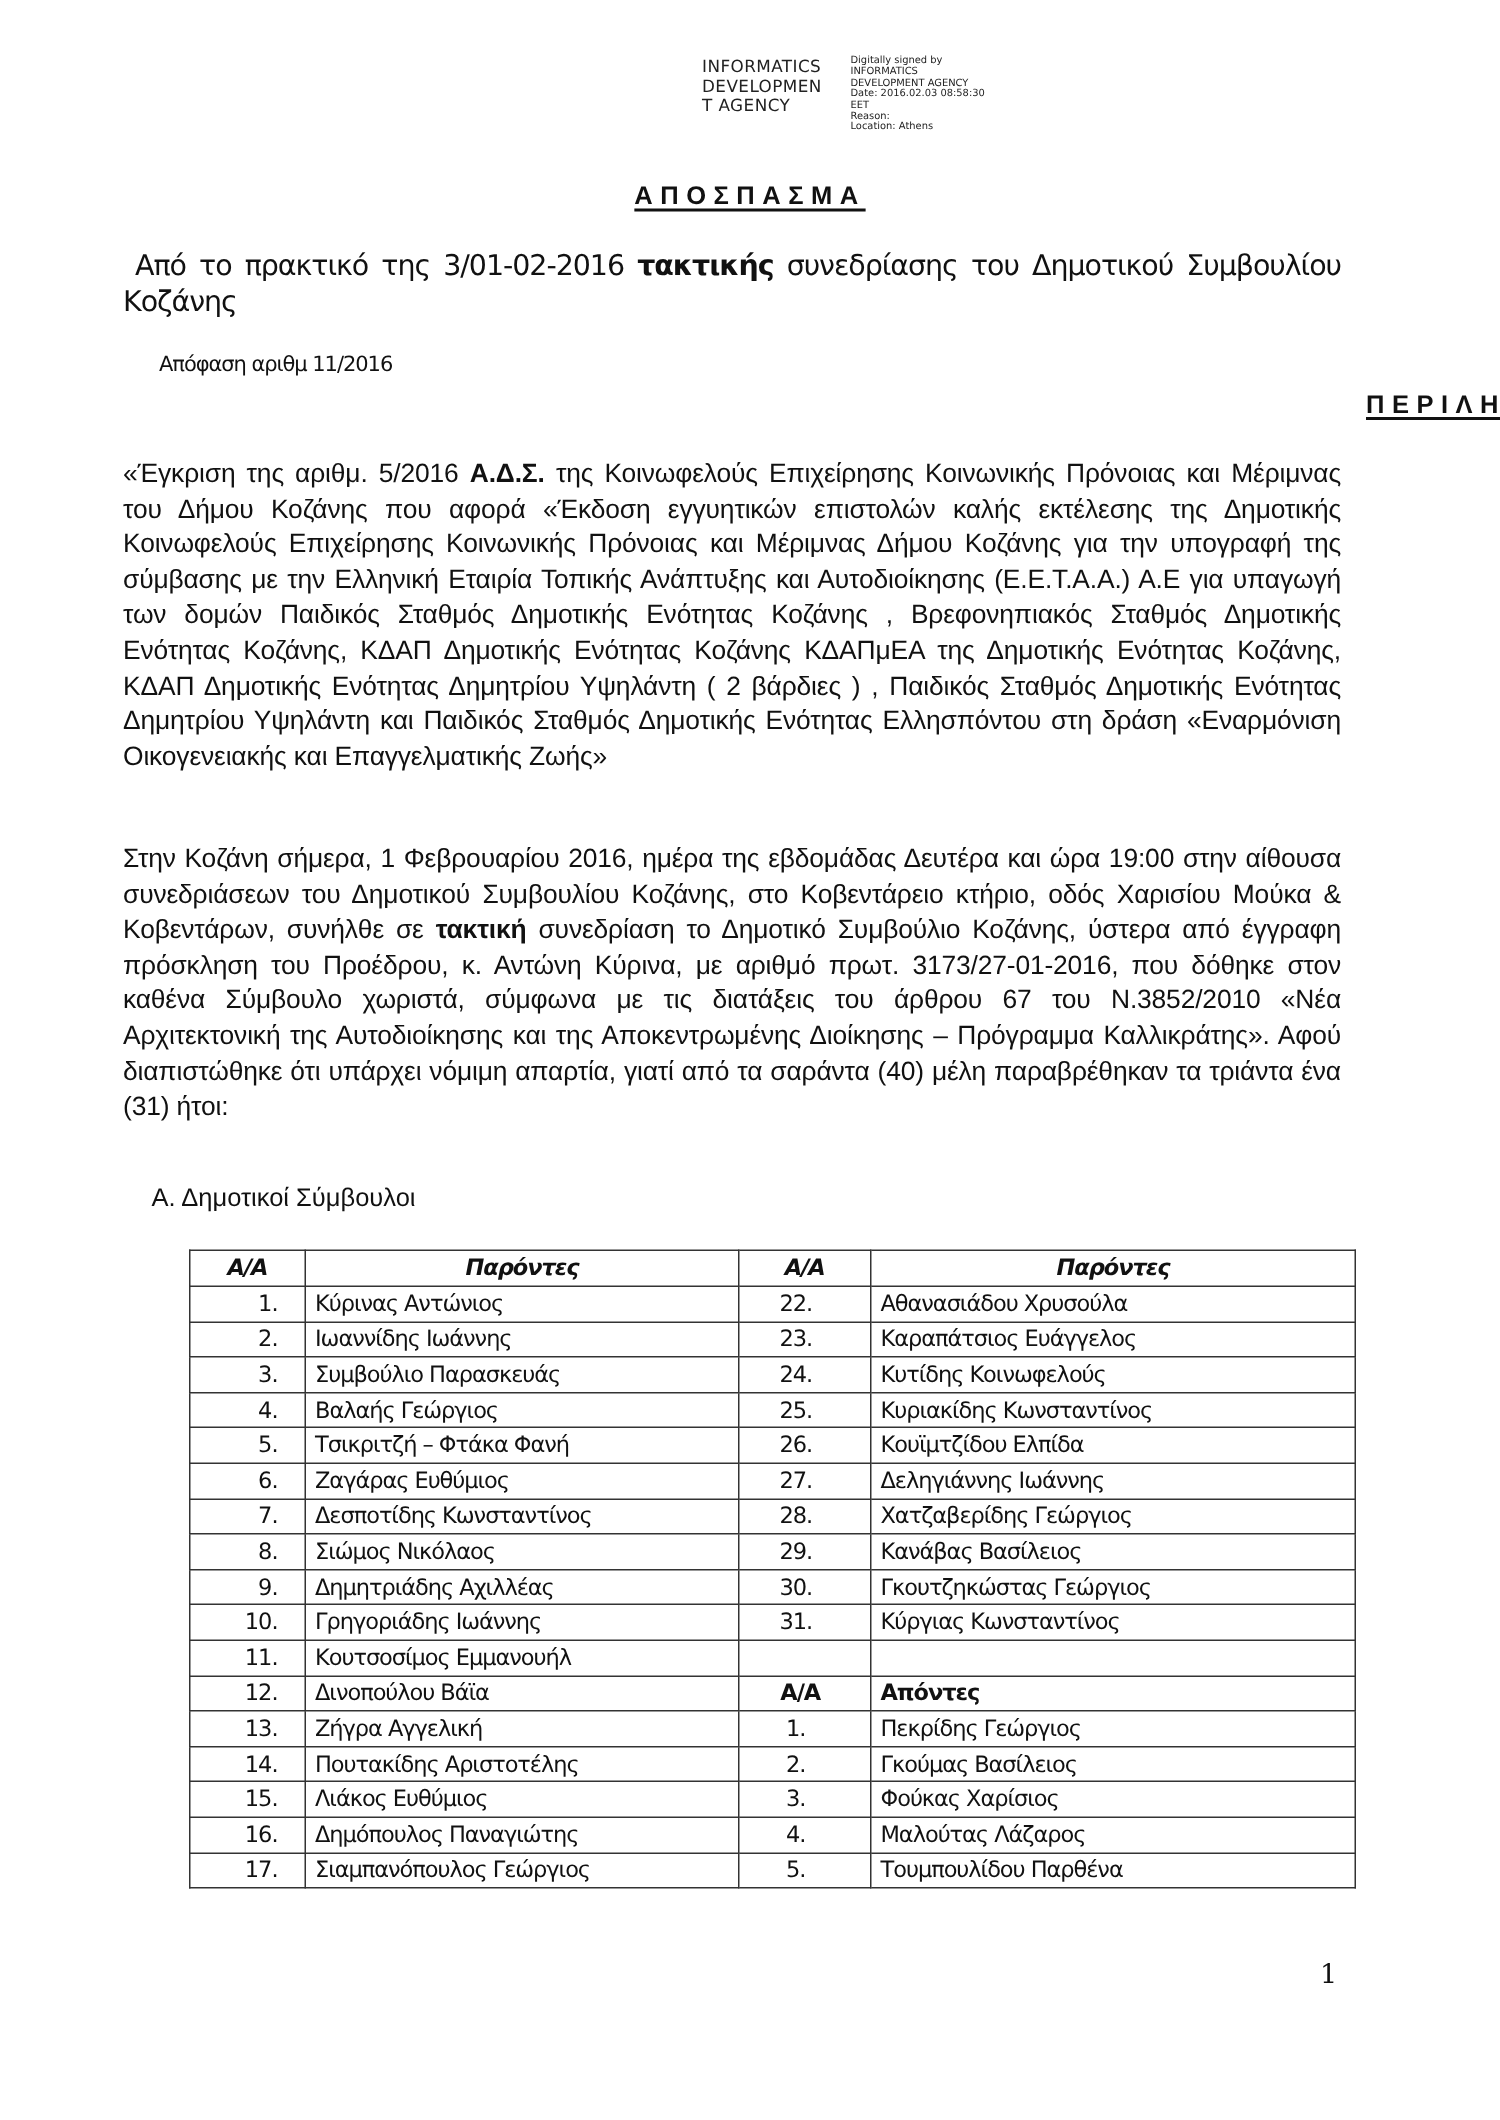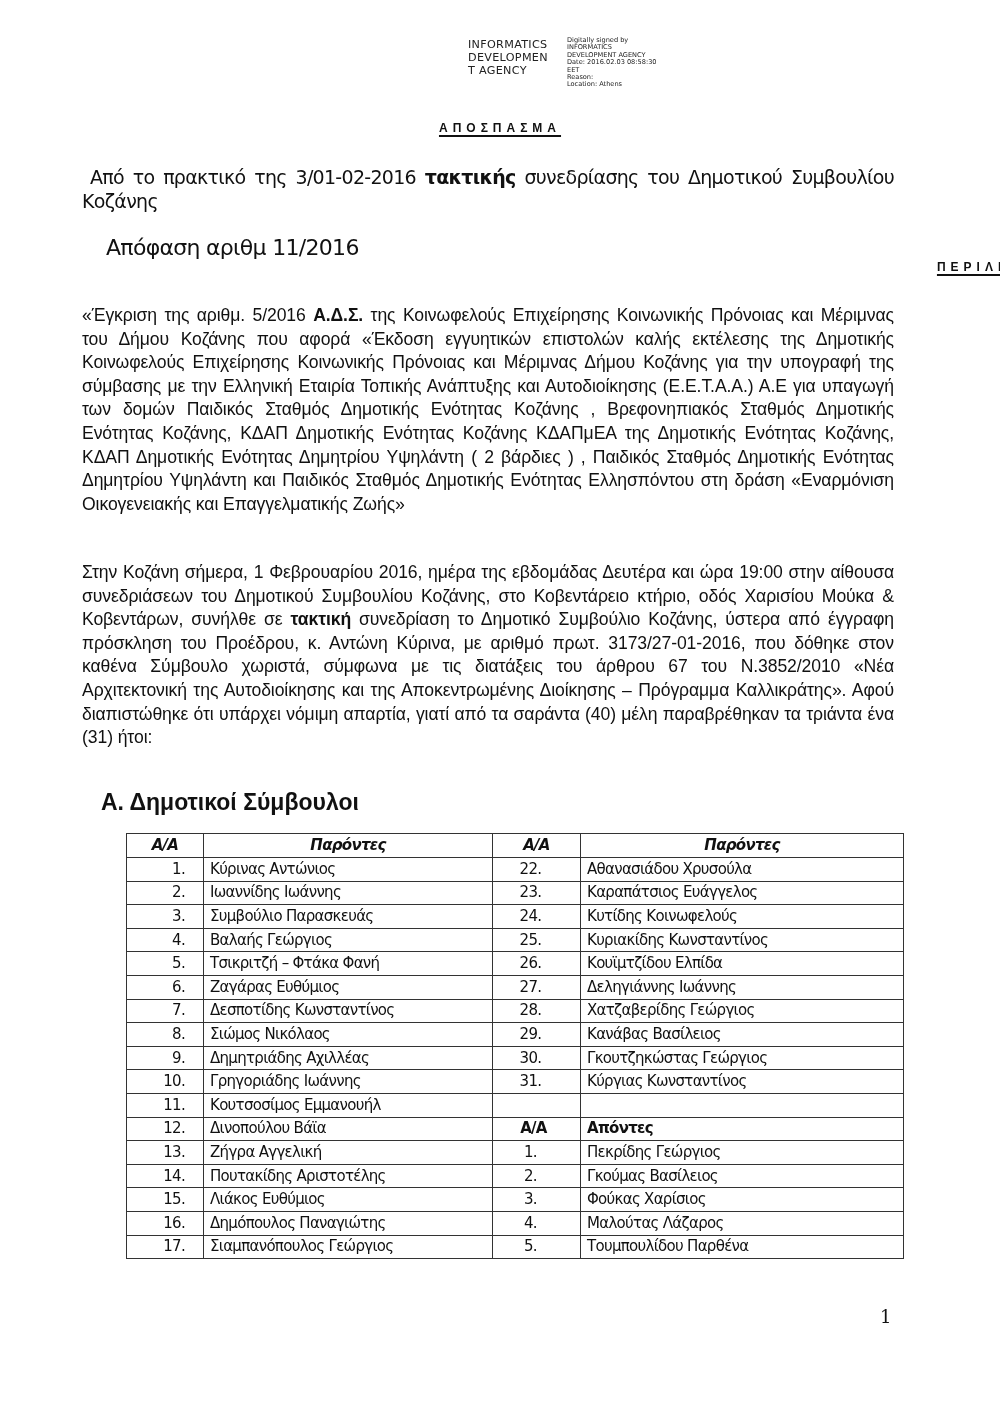--- a/index.html
+++ b/index.html
@@ -3,34 +3,34 @@
 <meta charset="utf-8">
 <style>
   html, body { margin: 0; padding: 0; background: #ffffff; }
   body { width: 1000px; height: 1413px; position: relative; overflow: hidden; color: #111; }
   .abs { position: absolute; }
 
   
   .sig-left { left: 468px; top: 38px; width: 95px; font-family: "DejaVu Sans", sans-serif; font-size: 11.2px; line-height: 13px; letter-spacing: 0.3px; color: #222; }
   .sig-right { left: 567px; top: 37px; width: 110px; font-family: "DejaVu Sans", sans-serif; font-size: 6.6px; line-height: 7.4px; color: #222; }
 
-  .title { font-family: "Liberation Sans", sans-serif; font-weight: bold; font-size: 12px; letter-spacing: 5px; text-decoration: underline; text-underline-offset: 3px; text-decoration-thickness: 1.5px; }
+  .title { font-family: "Liberation Sans", sans-serif; font-weight: bold; font-size: 17px; letter-spacing: 5px; text-decoration: underline; text-underline-offset: 3px; text-decoration-thickness: 1.5px; }
   .t1 { left: 0; width: 1000px; text-align: center; top: 121px; }
   .t2 { left: 0; width: 1000px; text-align: right; top: 260px; padding-left: 8px; box-sizing: border-box; margin-left: 40px; }
 
   .para { font-family: "DejaVu Sans", sans-serif; font-size: 19px; line-height: 23.8px; text-align: justify; color: #111; letter-spacing: -0.7px; word-spacing: 0px; }
   .para b { font-weight: bold; }
   .intro { left: 82px; top: 166px; width: 812px; text-indent: 8px; }
-  .decision { left: 106px; top: 235px; font-family: "DejaVu Sans", sans-serif; font-size: 22px; letter-spacing: -0.7px; }
+  .decision { left: 106px; top: 235px; font-family: "DejaVu Sans", sans-serif; font-size: 14px; letter-spacing: -0.7px; }
 
   .body1 { left: 82px; top: 304px; width: 812px; font-family: "Liberation Sans", sans-serif; font-size: 17.6px; line-height: 23.6px; text-align: justify; letter-spacing: -0.1px; }
   .body2 { left: 82px; top: 561px; width: 812px; font-family: "Liberation Sans", sans-serif; font-size: 17.6px; line-height: 23.6px; text-align: justify; letter-spacing: -0.1px; }
   .body1 .last, .body2 .last { text-align-last: left; }
 
-  .section-a { left: 101px; top: 789px; font-family: "Liberation Sans", sans-serif; font-weight: bold; font-size: 23px; }
+  .section-a { left: 101px; top: 789px; font-family: "Liberation Sans", sans-serif; font-weight: normal; font-size: 17px; }
 
   table.members { position: absolute; left: 105px; top: 833px; width: 777px; border-collapse: collapse; table-layout: fixed; font-family: "DejaVu Sans", sans-serif; font-size: 15px; letter-spacing: -0.7px; margin-left: 21px; }
   table.members td, table.members th { border: 1px solid #333; padding: 0 6px; height: 22.6px; line-height: 21px; white-space: nowrap; overflow: hidden; }
   table.members th { font-style: italic; font-weight: bold; text-align: center; height: 23px; }
   table.members td.num { text-align: right; padding-right: 18px; }
   table.members td.num2 { text-align: center; padding-right: 18px; }
   table.members td.subhead-num { text-align: center; font-weight: bold; padding-right: 12px; }
   table.members td.subhead { font-weight: bold; }
 
   .page-num { left: 880px; top: 1306px; font-family: "DejaVu Serif", serif; font-size: 18px; }

